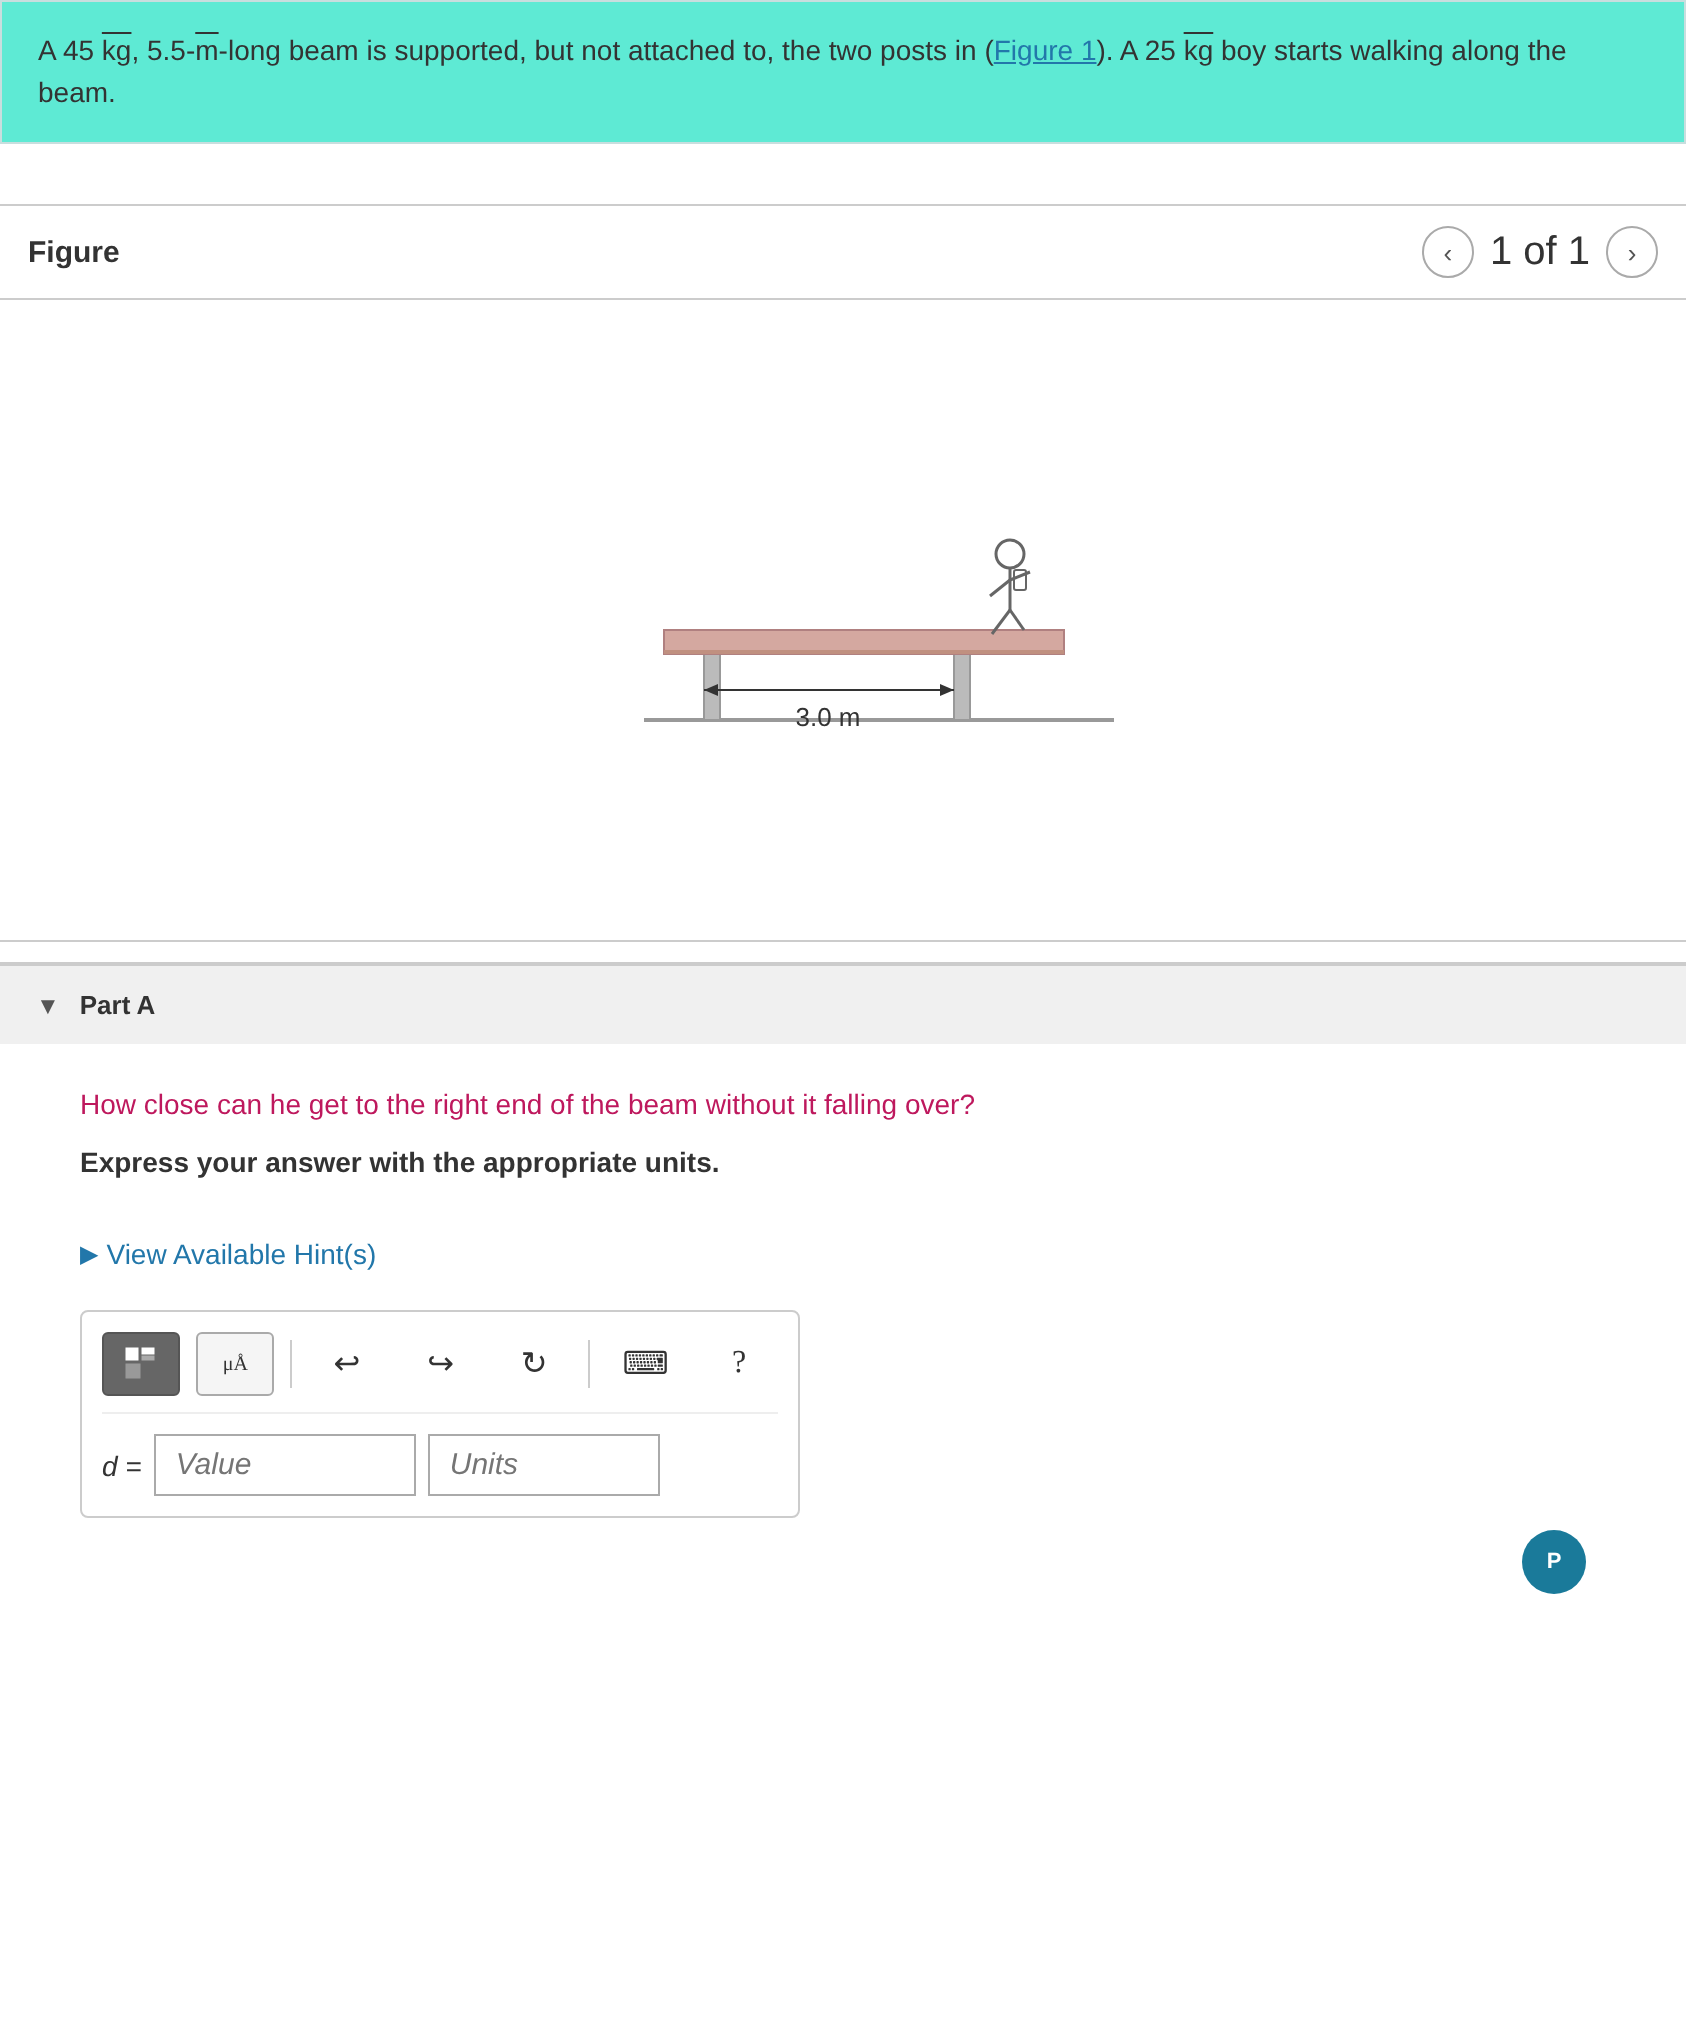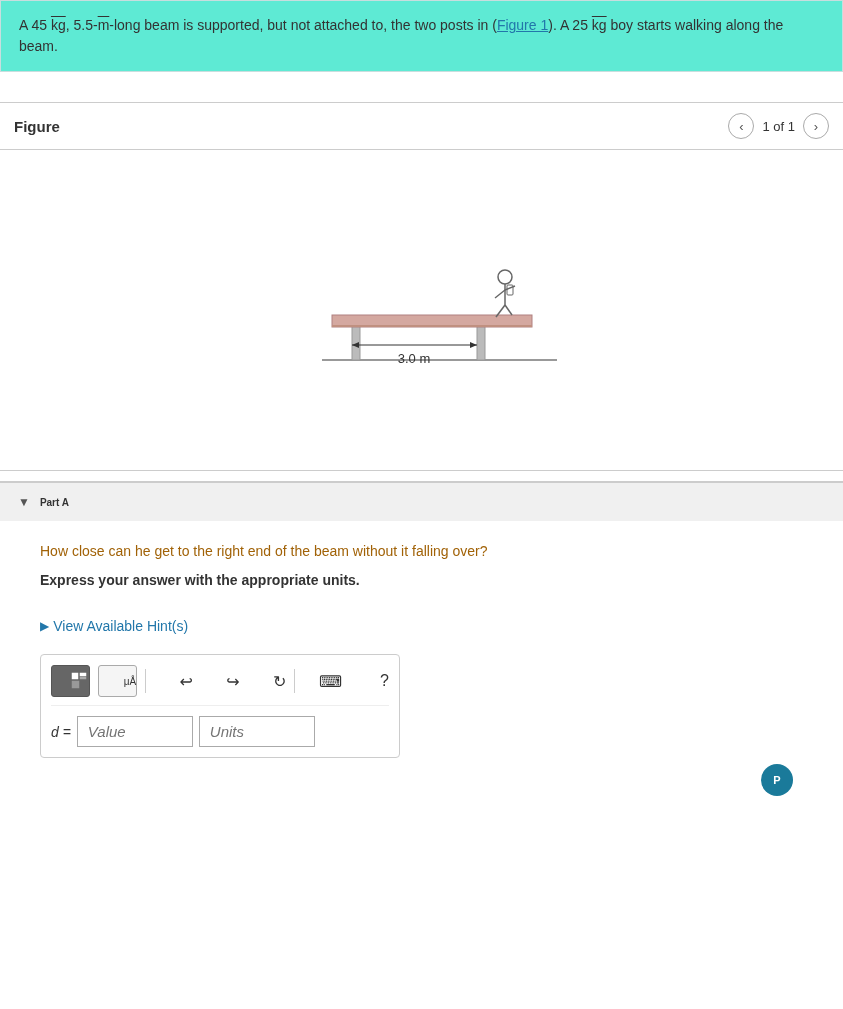--- a/index.html
+++ b/index.html
@@ -53,21 +53,21 @@
       border-radius: 50%;
       background: #fff;
       cursor: pointer;
       display: flex;
       align-items: center;
       justify-content: center;
       font-size: 13px;
       color: #555;
     }
     .page-indicator {
-      font-size: 13px;
+      font-size: 20px;
       color: #333;
     }
 
     
     .figure-content {
       padding: 30px 20px 40px;
       display: flex;
       justify-content: center;
       align-items: center;
       min-height: 320px;
@@ -81,32 +81,32 @@
     .part-header {
       background: #f0f0f0;
       padding: 12px 18px;
       display: flex;
       align-items: center;
       gap: 10px;
       cursor: pointer;
     }
     .part-label {
       font-weight: bold;
-      font-size: 10px;
+      font-size: 13px;
     }
     .collapse-arrow {
       font-size: 12px;
       color: #555;
     }
 
     .part-body {
       padding: 20px 40px 30px;
     }
     .question-text {
-      color: #a16207;
+      color: #be185d;
       margin-bottom: 10px;
       line-height: 1.5;
     }
     .express-text {
       font-weight: bold;
       margin-bottom: 30px;
     }
     .hint-link {
       color: #2277aa;
       cursor: pointer;
@@ -138,23 +138,24 @@
     }
     .toolbar-btn {
       width: 45px;
       height: 32px;
       border: 1px solid #aaa;
       border-radius: 3px;
       background: #f5f5f5;
       cursor: pointer;
       display: flex;
       align-items: center;
-      justify-content: flex-end;
+      justify-content: center;
       font-size: 11px;
       color: #333;
+      font-family: Liberation Serif, serif;
     }
     .toolbar-btn.icon-blocks {
       background: #666;
       color: #fff;
       border-color: #555;
       font-size: 13px;
     }
     .toolbar-separator {
       width: 1px;
       height: 24px;
@@ -170,21 +171,21 @@
       font-size: 14px;
       color: #333;
       font-style: italic;
     }
     .value-input {
       border: 1px solid #aaa;
       padding: 6px 10px;
       font-size: 15px;
       color: #999;
       font-style: italic;
-      width: 116px;
+      width: 131px;
       outline: none;
     }
     .units-input {
       border: 1px solid #aaa;
       padding: 6px 10px;
       font-size: 15px;
       color: #999;
       font-style: italic;
       width: 116px;
       outline: none;

